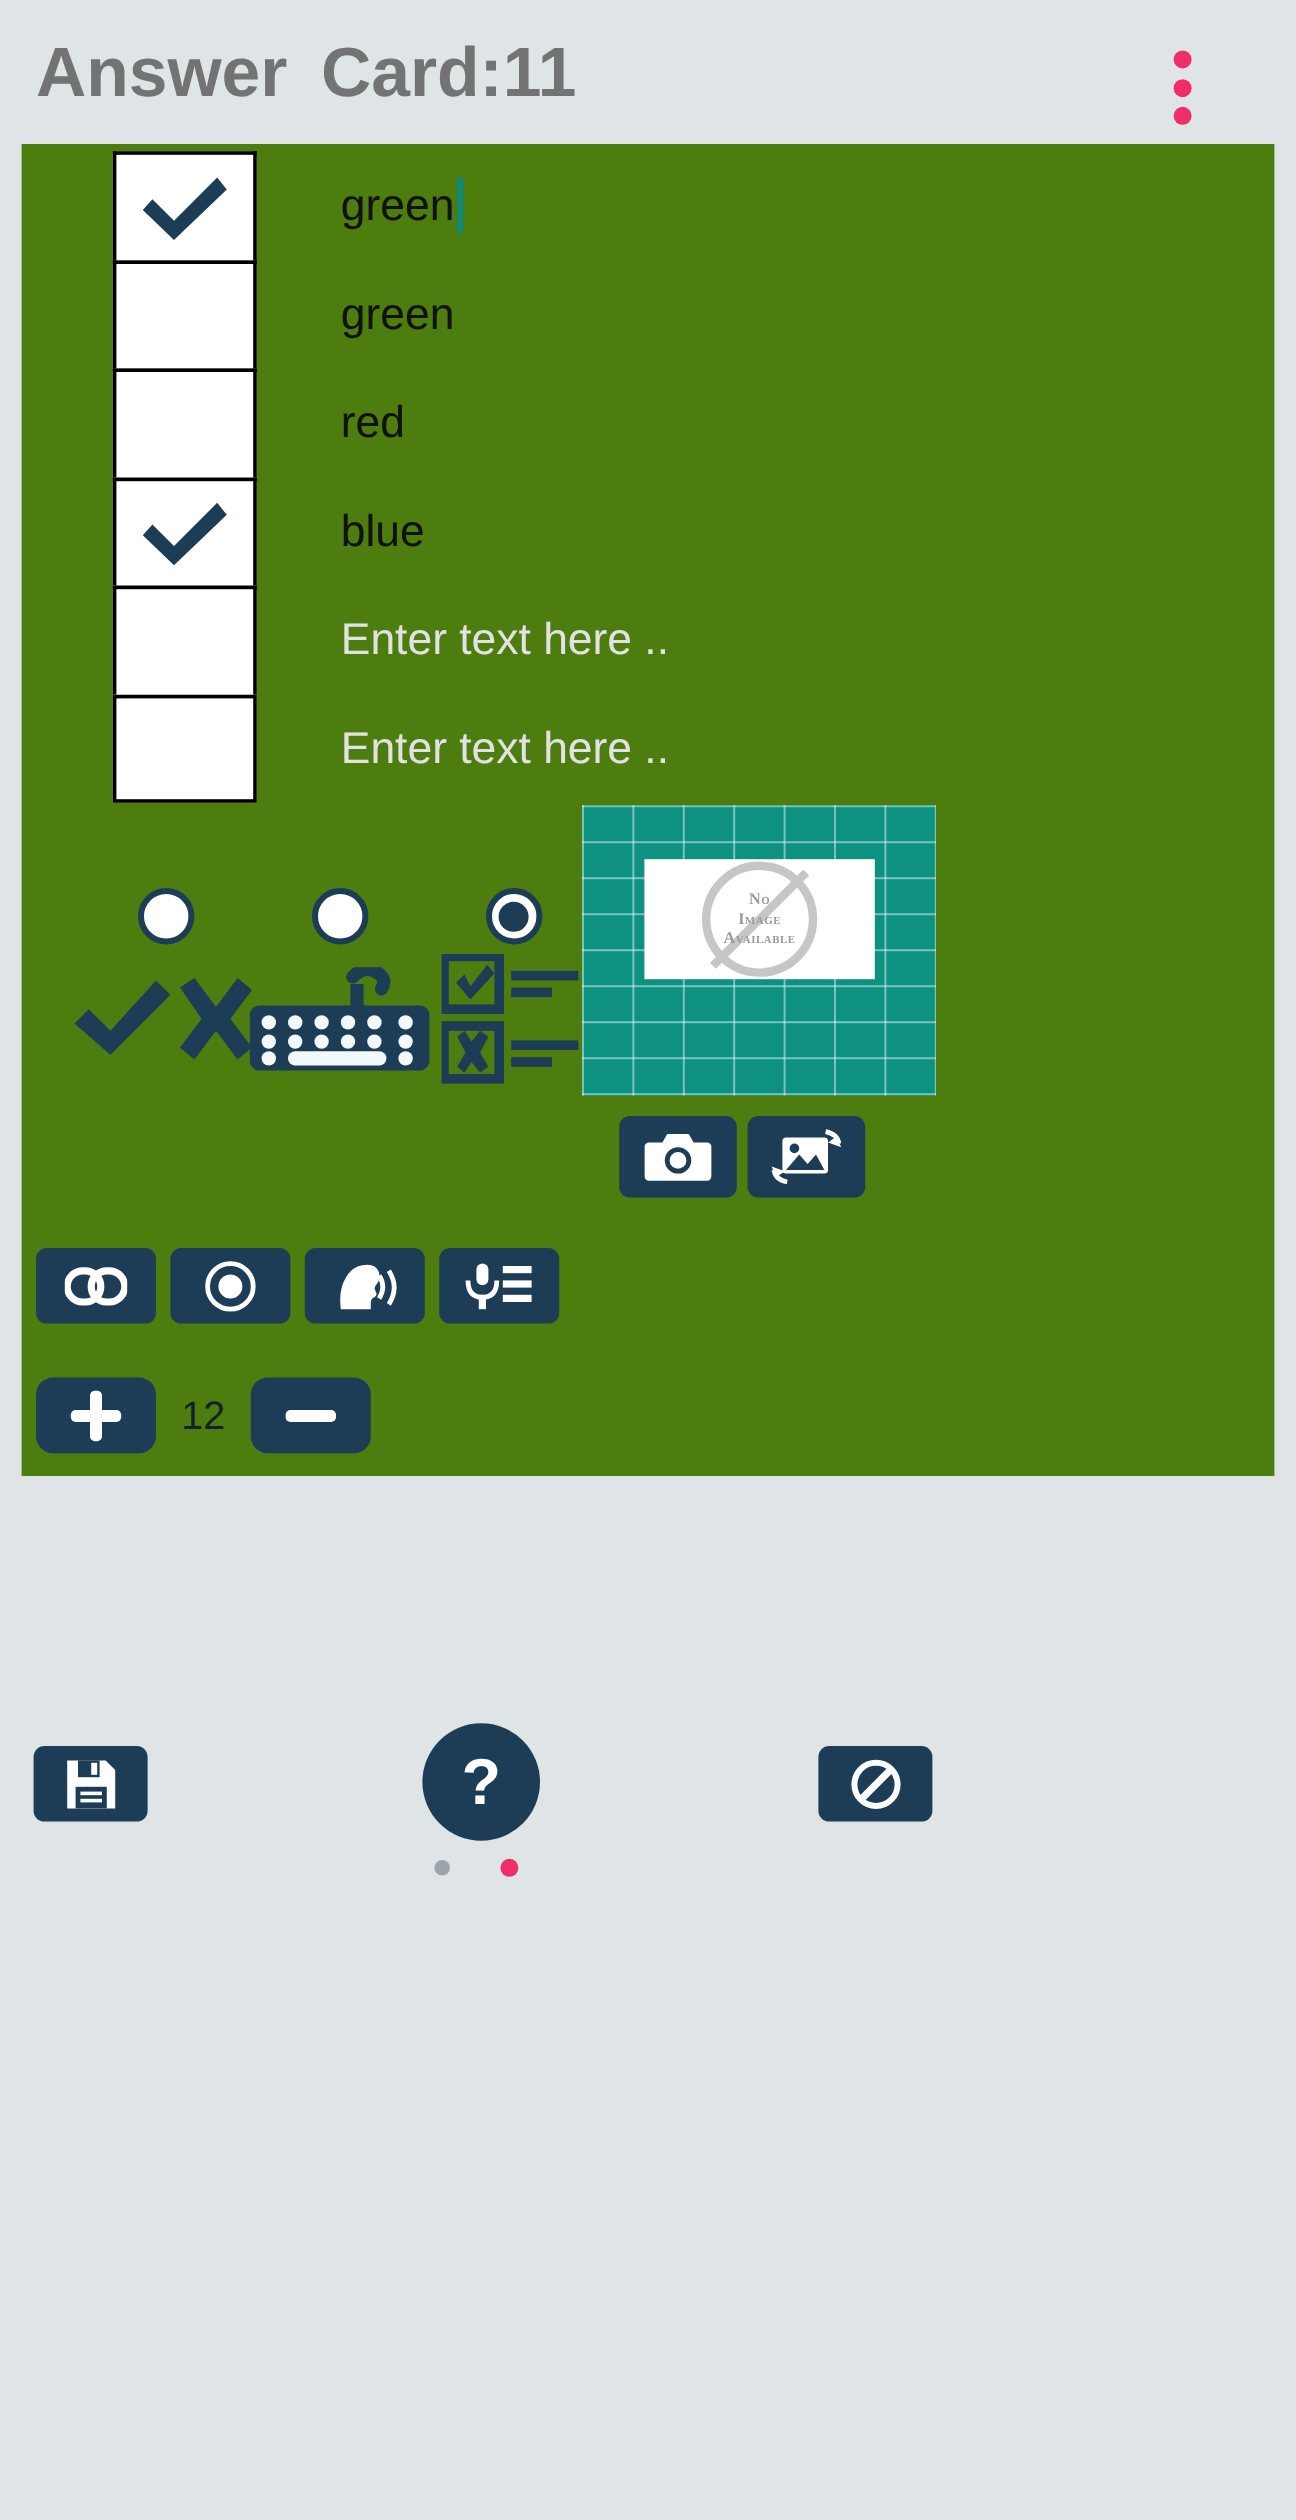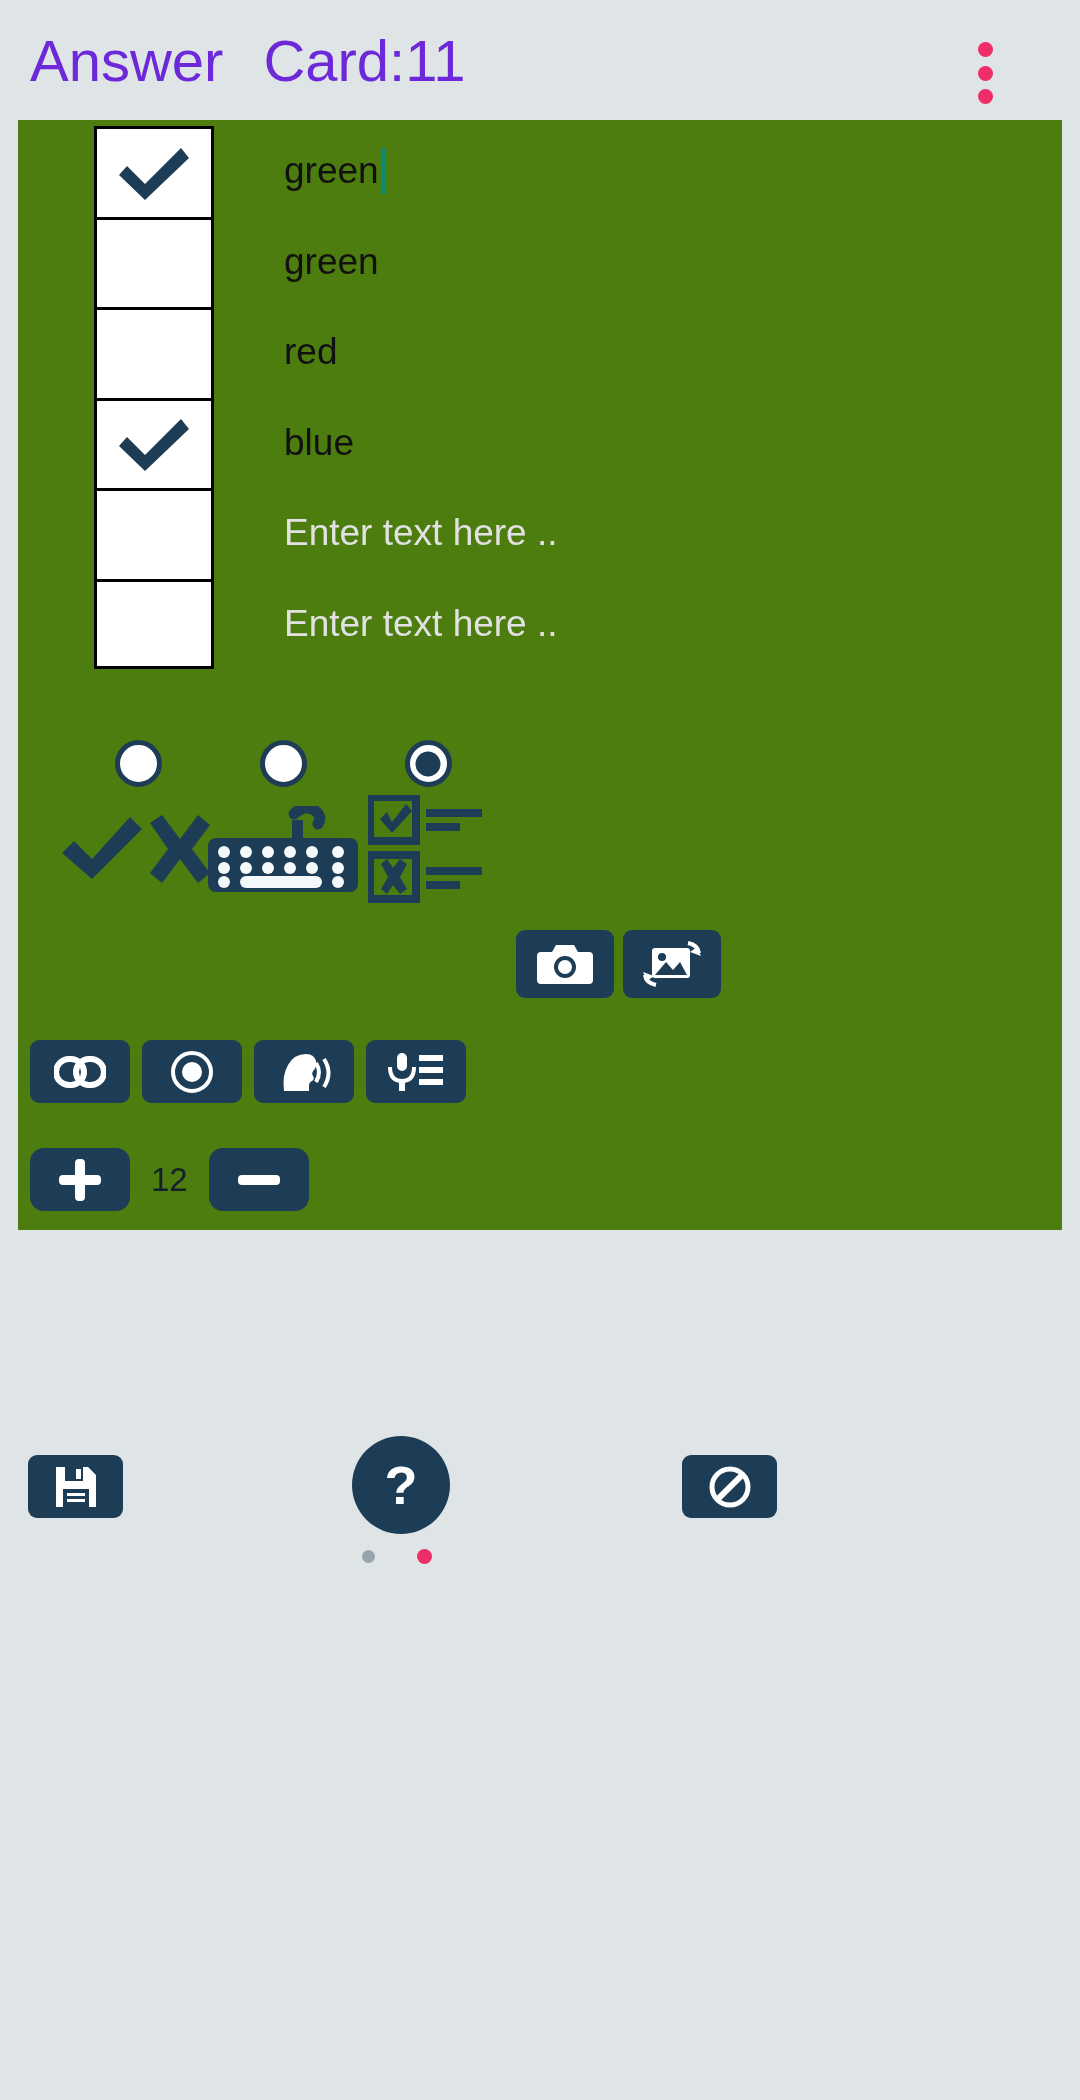--- a/index.html
+++ b/index.html
@@ -10,25 +10,25 @@
     overflow:hidden;
   }
   #root { position:relative; width:1080px; height:2100px; }
 
   
   .header {
     position:absolute; left:0; top:0; width:1080px; height:120px;
     display:flex; align-items:center;
   }
   .header-title {
-    font-size:58px; color:#6d28d9; font-weight:400;
+    font-size:58px; color:#737373; font-weight:700;
     letter-spacing:0px; white-space:nowrap;
   }
   .h-answer { margin-left:30px; }
-  .h-card   { margin-left:40px; }
+  .h-card   { margin-left:28px; }
   .h-level  { margin-left:46px; }
   .kebab {
     position:absolute; left:975px; top:42px;
     width:20px; height:62px;
     display:flex; flex-direction:column; justify-content:space-between; align-items:center;
   }
   .kebab span { width:15px; height:15px; border-radius:50%; background:#ef2d68; display:block; }
 
   
   .card {
@@ -261,20 +261,33 @@
             <rect x="2" y="60" width="46" height="44" fill="none" stroke="#1d3d57" stroke-width="8"></rect>
             <path d="M13 69 L19 64 L25 73 L32 64 L39 69 L32 82 L39 94 L32 99 L25 90 L19 99 L13 94 L20 82 Z" fill="#1d3d57"></path>
             <rect x="58" y="72" width="56" height="8" fill="#1d3d57"></rect>
             <rect x="58" y="86" width="34" height="8" fill="#1d3d57"></rect>
           </svg>
         </div>
       </div>
 
     </div>
 
+    <div class="img-panel">
+      <div class="img-inner">
+        <div class="noimg-wrap">
+          <div class="noimg-circle"></div>
+          <div class="noimg-slash"></div>
+          <div class="noimg-text">
+            <div>No</div>
+            <div>Image</div>
+            <div>Available</div>
+          </div>
+        </div>
+      </div>
+    </div>
 
     <div class="cam-row">
       <div class="btn">
         <svg width="56" height="42" viewBox="0 0 56 42">
           <path d="M19 2 h18 l4 7 h11 a4 4 0 0 1 4 4 v24 a4 4 0 0 1 -4 4 h-48 a4 4 0 0 1 -4 -4 v-24 a4 4 0 0 1 4 -4 h11 z" fill="#fff"></path>
           <circle cx="28" cy="24" r="11" fill="#1d3d57"></circle>
           <circle cx="28" cy="24" r="7" fill="#fff"></circle>
         </svg>
       </div>
       <div class="btn">

